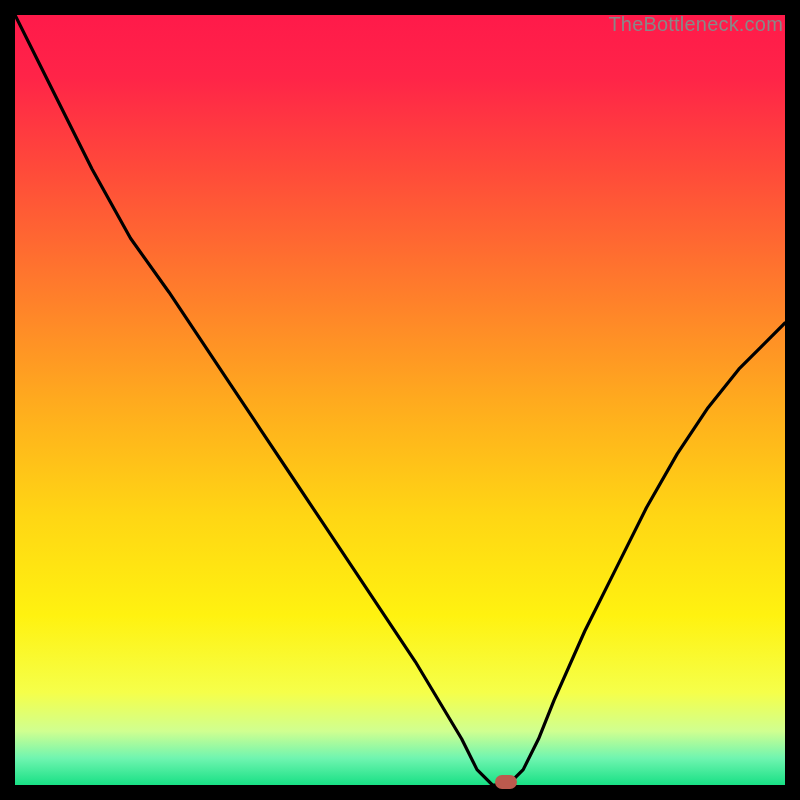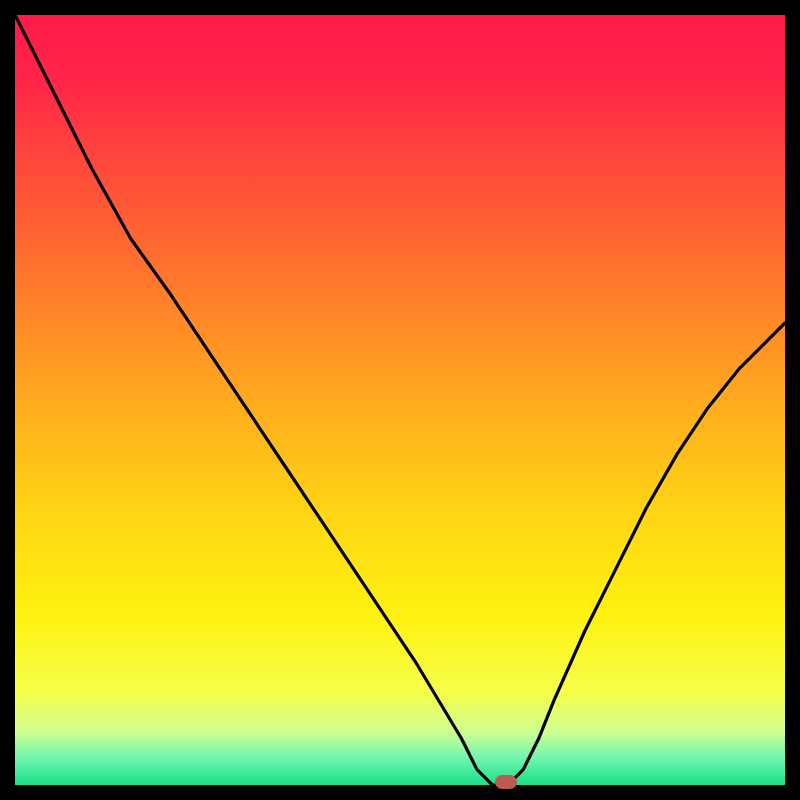--- a/index.html
+++ b/index.html
@@ -43,20 +43,21 @@
     border-radius: 7px;
     background: #bb5a4e;
     transform: translate(-50%, -50%);
     z-index: 4;
   }
 </style>
 </head>
 <body>
 
 <div class="frame">
+  <div class="watermark">TheBottleneck.com</div>
   <svg class="plot" viewBox="0 0 770 770" preserveAspectRatio="none">
     <defs>
       <linearGradient id="bg" x1="0" y1="0" x2="0" y2="1">
           <stop offset="0%" stop-color="#ff1a4a"></stop>
           <stop offset="8%" stop-color="#ff2448"></stop>
           <stop offset="20%" stop-color="#ff4a3a"></stop>
           <stop offset="35%" stop-color="#ff7a2c"></stop>
           <stop offset="50%" stop-color="#ffaa1e"></stop>
           <stop offset="65%" stop-color="#ffd614"></stop>
           <stop offset="78%" stop-color="#fff210"></stop>

